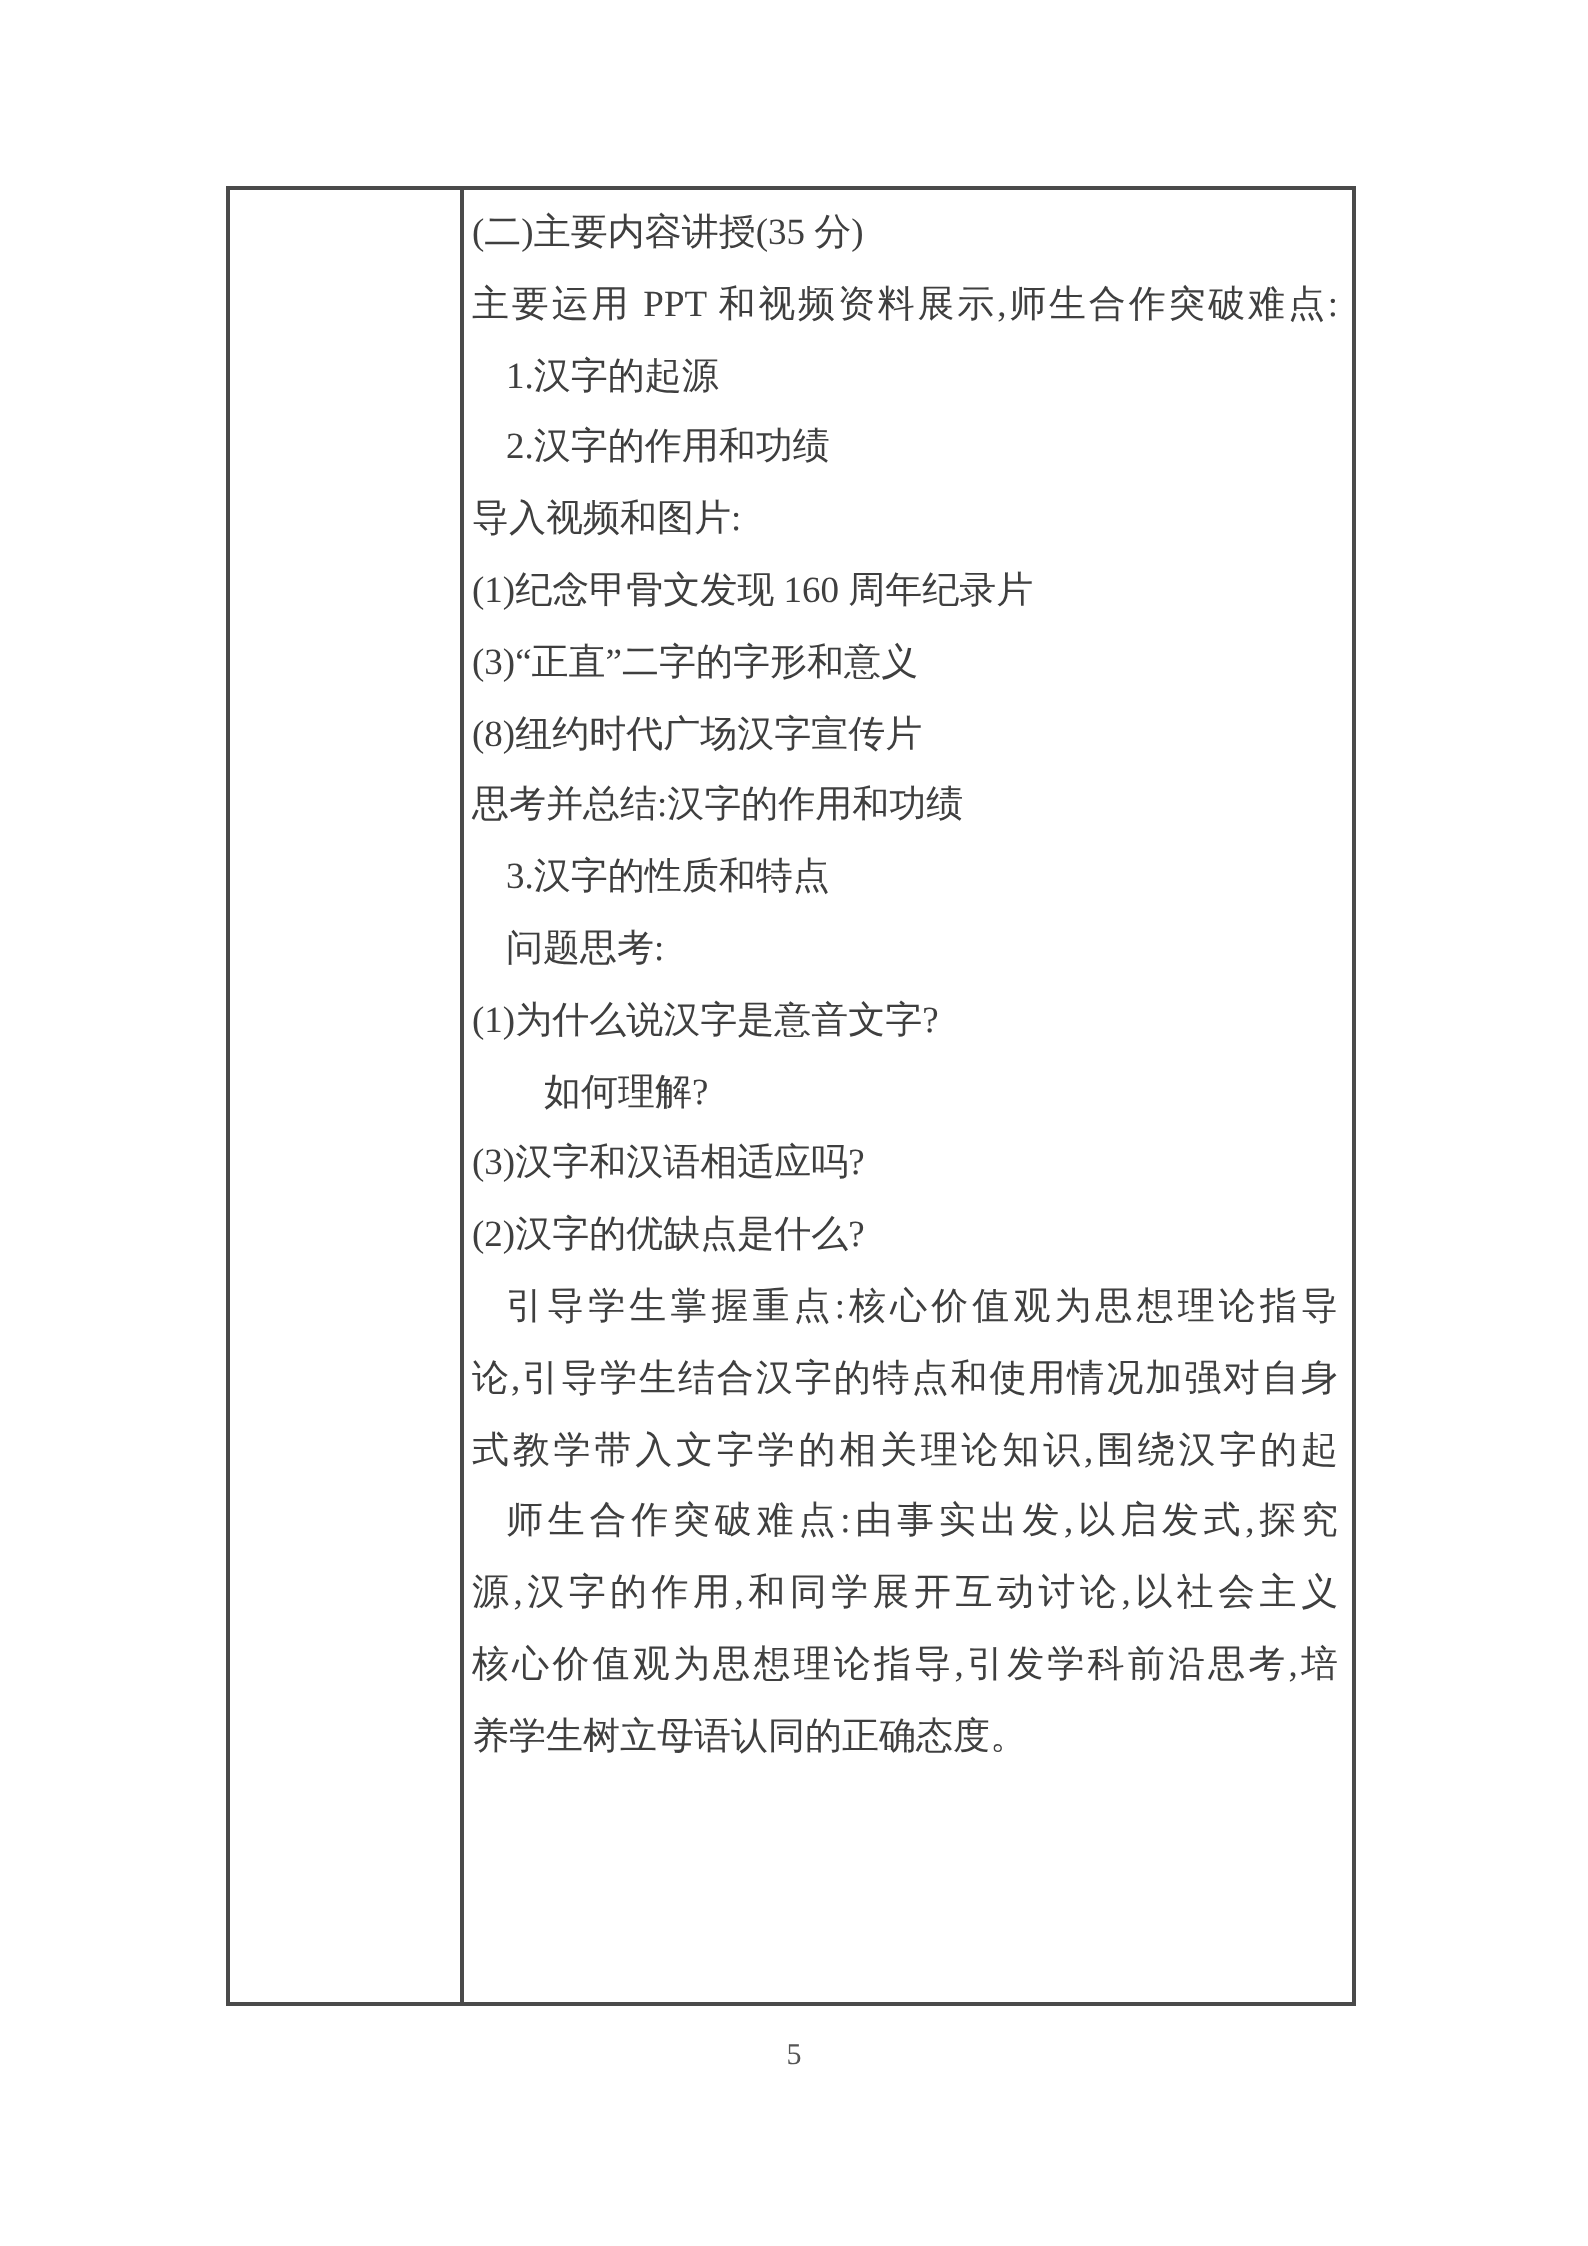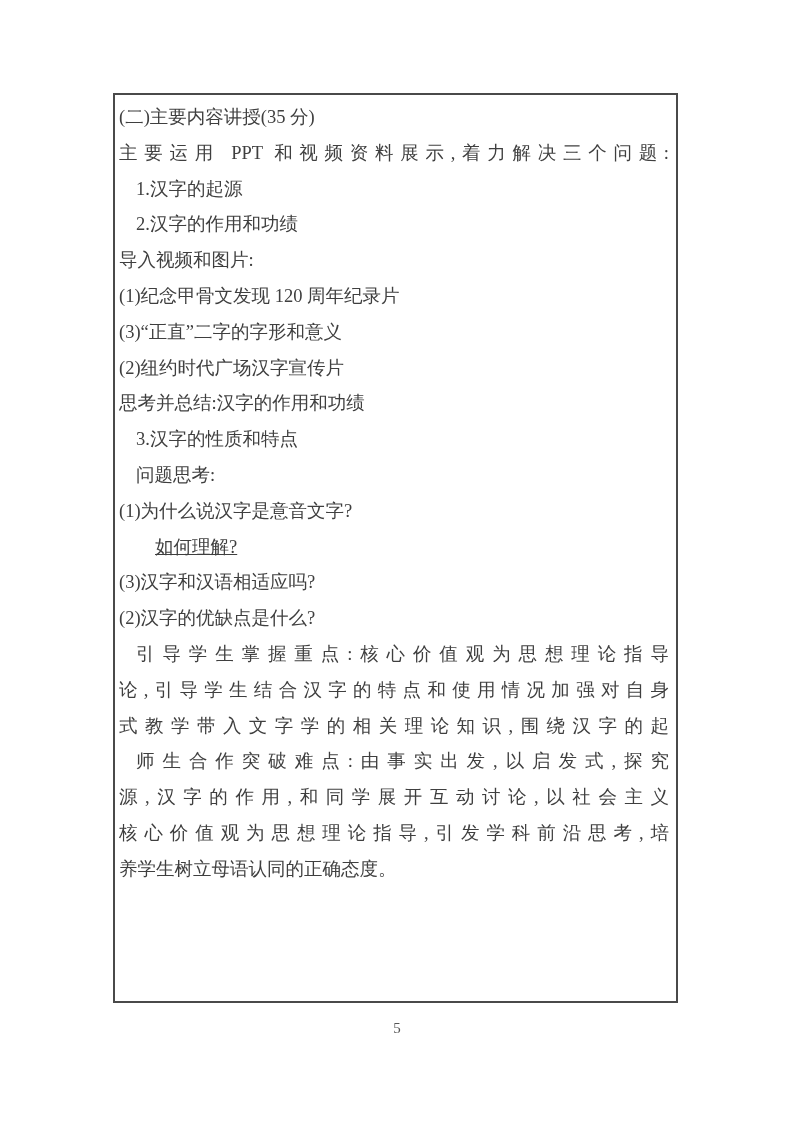--- a/index.html
+++ b/index.html
@@ -15,67 +15,66 @@
   }
   .doc-table {
     position: absolute;
     left: 113px;
     top: 93px;
     width: 565px;
     height: 910px;
     border: 2px solid #4a4a4a;
     display: flex;
     background: #ffffff;
-    flex-direction: column;
   }
   .cell-left {
     width: 117px;
     border-right: 2px solid #4a4a4a;
   }
   .cell-right {
     flex: 1;
     padding: 5px 7px 0 4px;
     overflow: hidden;
   }
   .ln {
     font-size: 18.5px;
     line-height: 35.8px;
     height: 35.8px;
     white-space: pre-wrap;
     color: #3f3f3f;
   }
   .ind1 { padding-left: 17px; }
-  .ind2 { padding-left: 36px; text-decoration: underline; }
+  .ind2 { padding-left: 36px; }
   .fill { text-align: justify; text-align-last: justify; }
   .page-number {
     position: absolute;
     left: 0;
     right: 0;
     top: 1020px;
     text-align: center;
     font-size: 15px;
     color: #555555;
     font-family: "Liberation Serif", "DejaVu Serif", serif;
   }
 </style>
 </head>
 <body>
 
 <div class="page">
   <div class="doc-table">
     <div class="cell-left"></div>
     <div class="cell-right">
       <div class="ln">(二)主要内容讲授(35 分)</div>
-      <div class="ln fill">主要运用 PPT 和视频资料展示,着力解决三个问题:</div>
+      <div class="ln fill">主要运用 PPT 和视频资料展示,师生合作突破难点:</div>
       <div class="ln ind1">1.汉字的起源</div>
       <div class="ln ind1">2.汉字的作用和功绩</div>
       <div class="ln">导入视频和图片:</div>
-      <div class="ln">(1)纪念甲骨文发现 120 周年纪录片</div>
+      <div class="ln">(1)纪念甲骨文发现 160 周年纪录片</div>
       <div class="ln">(3)“正直”二字的字形和意义</div>
-      <div class="ln">(2)纽约时代广场汉字宣传片</div>
+      <div class="ln">(8)纽约时代广场汉字宣传片</div>
       <div class="ln">思考并总结:汉字的作用和功绩</div>
       <div class="ln ind1">3.汉字的性质和特点</div>
       <div class="ln ind1">问题思考:</div>
       <div class="ln">(1)为什么说汉字是意音文字?</div>
       <div class="ln ind2">如何理解?</div>
       <div class="ln">(3)汉字和汉语相适应吗?</div>
       <div class="ln">(2)汉字的优缺点是什么?</div>
       <div class="ln ind1 fill">引导学生掌握重点:核心价值观为思想理论指导</div>
       <div class="ln fill">论,引导学生结合汉字的特点和使用情况加强对自身</div>
       <div class="ln fill">式教学带入文字学的相关理论知识,围绕汉字的起</div>

